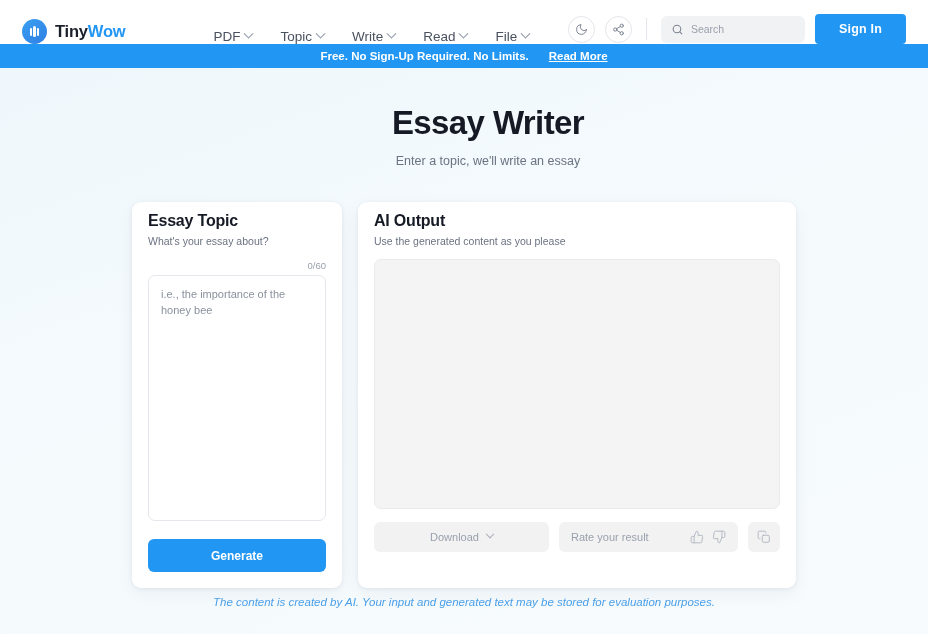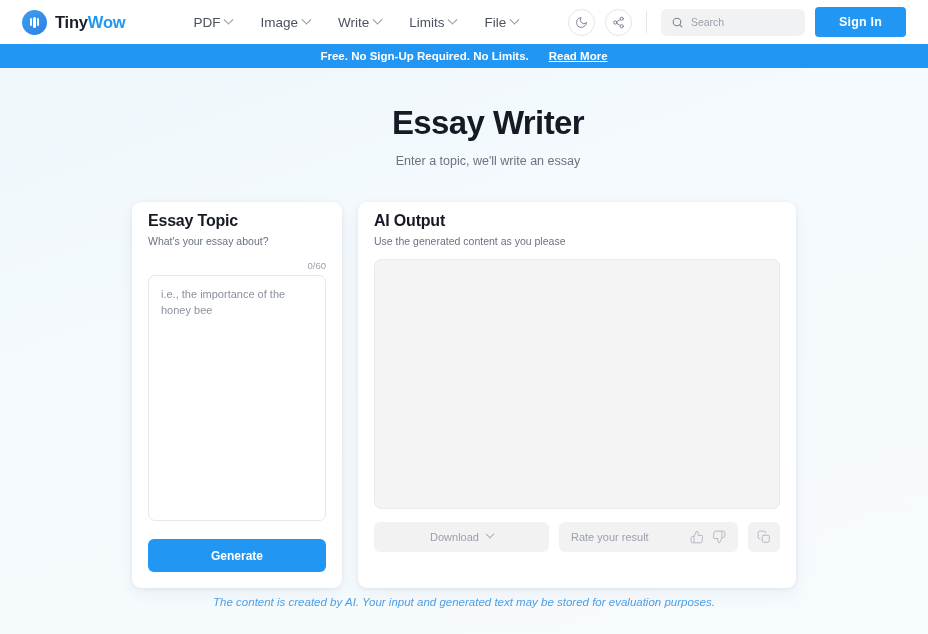--- a/index.html
+++ b/index.html
@@ -9,39 +9,40 @@
     background: #f1f8fc;
     overflow: hidden;
   }
   body {
     background: linear-gradient(160deg, #eef6fb 0%, #f4fafd 40%, #f7fbfd 100%);
   }
 
   
   .header {
     height: 44px; background: #ffffff;
-    display: flex; align-items: center;
+    display: flex; align-items: flex-end;
     padding: 0 22px;
     position: relative;
+    gap: 36px;
   }
   .brand { display: flex; align-items: center; gap: 8px; cursor: pointer; }
   .brand-logo {
     width: 25px; height: 25px; border-radius: 50%;
     background: linear-gradient(140deg, #3aa0f0 0%, #2f7fe4 100%);
     display: flex; align-items: center; justify-content: center;
     gap: 1.5px;
   }
   .brand-logo i { display:block; width: 2.2px; background:#fff; border-radius: 2px; }
   .brand-logo i.s1 { height: 8px; }
   .brand-logo i.s2 { height: 11px; }
   .brand-logo i.s3 { height: 8px; }
   .brand-text { font-size: 16.5px; font-weight: bold; color: #1b1f2a; letter-spacing: -0.2px; }
   .brand-text .wow { color: #2196f3; }
 
-  .nav { display: flex; align-items: center; margin-left: 68px; gap: 28px; }
+  .nav { display: flex; align-items: center; margin-left: 52px; gap: 28px; }
   .nav-item {
     display: flex; align-items: center; gap: 5px;
     font-size: 13.5px; color: #4a5260; cursor: pointer;
   }
   .chev {
     width: 7px; height: 7px;
     border-right: 1.3px solid #8b93a3; border-bottom: 1.3px solid #8b93a3;
     transform: rotate(45deg) translate(-2px,-2px);
   }
 
@@ -148,29 +149,29 @@
     </div>
     <div class="brand-text"><span>Tiny</span><span class="wow">Wow</span></div>
   </div>
 
   <div class="nav">
     <div class="nav-item">
       <span>PDF</span>
       <span class="chev"></span>
     </div>
     <div class="nav-item">
-      <span>Image</span>
+      <span>Topic</span>
       <span class="chev"></span>
     </div>
     <div class="nav-item">
       <span>Write</span>
       <span class="chev"></span>
     </div>
     <div class="nav-item">
-      <span>Limits</span>
+      <span>Read</span>
       <span class="chev"></span>
     </div>
     <div class="nav-item">
       <span>File</span>
       <span class="chev"></span>
     </div>
   </div>
 
   <div class="header-right">
     <div class="icon-circle">

